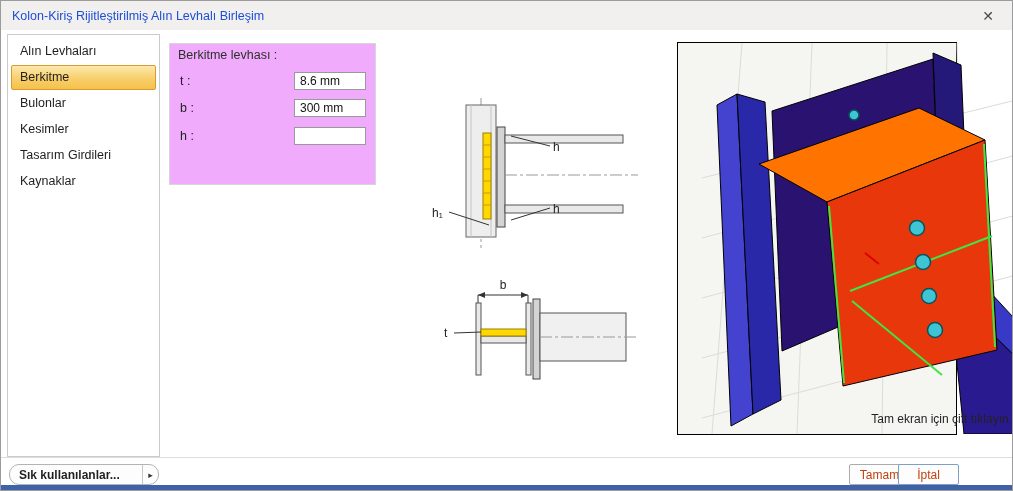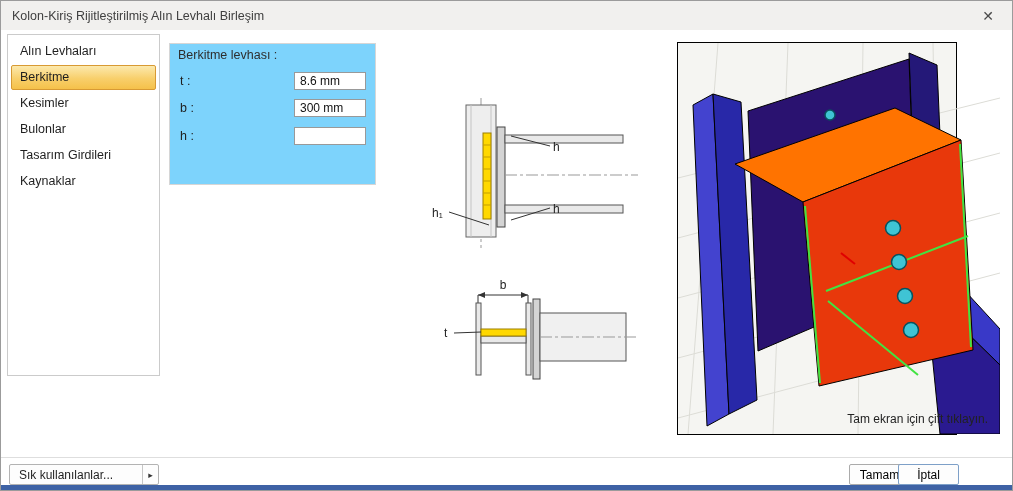--- a/index.html
+++ b/index.html
@@ -14,108 +14,108 @@
     background: #ffffff;
     border: 1px solid #9b9b9b;
     overflow: hidden;
   }
   .titlebar {
     position: absolute; left: 0; top: 0; right: 0; height: 29px;
     background: #f1f0ee;
     display: flex; align-items: center;
     padding: 0 11px;
   }
-  .titlebar .title { font-size: 12.5px; color: #404040; }
+  .titlebar .title { font-size: 12.5px; color: #1d4ed8; }
   .close-btn {
     margin-left: auto; font-size: 14px; color: #4a4a4a;
     padding: 2px 7px; cursor: default; background: none; border: none;
     font-family: inherit;
   }
   .sidebar {
     position: absolute; left: 6px; top: 33px;
-    width: 153px; height: 342px;
+    width: 153px; height: 423px;
     border: 1px solid #cbcbcb; background: #fff;
     padding-top: 3px;
   }
   .side-item {
     height: 25px; line-height: 23px;
     margin: 1px 3px; padding-left: 8px;
     font-size: 12.5px; color: #1f1f1f;
     border: 1px solid transparent; border-radius: 2px;
   }
   .side-item.selected {
     background: linear-gradient(#fce9ad, #f8cf6b 55%, #f5c14a);
     border-color: #d89a33;
   }
   .groupbox {
     position: absolute; left: 168px; top: 42px;
     width: 207px; height: 142px;
-    border: 1px solid #d6d6d6; background: #7dd3fc;
+    border: 1px solid #d6d6d6; background: #f0abfc;
   }
   .group-title { position: absolute; left: 8px; top: 4px; font-size: 12.5px; color: #2e2e2e; }
   .field-row {
     position: absolute; left: 10px; right: 9px; height: 21px;
     display: flex; align-items: center; justify-content: space-between;
   }
   .field-label { font-size: 12.5px; color: #1f1f1f; }
   .field-input {
     width: 72px; height: 18px;
     border: 1px solid #999999; background: #fff;
     font-size: 12px; color: #111; padding: 0 5px;
     font-family: inherit;
   }
   .drawing {
     position: absolute; left: 385px; top: 40px;
     width: 280px; height: 395px; background: #fff;
   }
   .viewer {
     position: absolute; left: 676px; top: 41px;
     width: 280px; height: 393px;
-    border: 1px solid #000; background: #f5f5f2;
+    border: 1px solid #000; background: #f5f5f2; padding-left: 24px;
   }
   .hsep { position: absolute; left: 0; right: 0; top: 456px; border-top: 1px solid #dedede; }
   .fav-btn {
     position: absolute; left: 8px; top: 463px; width: 150px; height: 21px;
-    border: 1px solid #b3b3b3; border-radius: 2px; background: #fdfdfd;
+    border: 1px solid #b3b3b3; border-radius: 10px; background: #fdfdfd;
     display: flex; align-items: center; padding: 0;
-    font-size: 12px; color: #1f1f1f; font-family: inherit;
+    font-size: 12px; color: #1f1f1f; font-family: inherit; font-weight: bold;
   }
   .fav-label { flex: 1; text-align: left; padding-left: 9px; }
   .fav-arrow {
     width: 16px; height: 100%;
     border-left: 1px solid #c6c6c6;
     display: flex; align-items: center; justify-content: center;
     font-size: 9px; color: #333;
   }
   .btn {
     position: absolute; top: 463px; width: 61px; height: 21px;
     border: 1px solid #ababab; border-radius: 2px; background: #fdfdfd;
-    font-size: 12px; color: #000000; text-align: center; padding: 0;
+    font-size: 12px; color: #c2410c; text-align: center; padding: 0;
     font-family: inherit;
   }
   .btn.ok { left: 848px; }
   .btn.cancel { left: 897px; border-color: #7ea0c8; }
   .bottom-edge { position: absolute; left: 0; bottom: 0; width: 100%; height: 5px; background: #3e62a5; }
   svg text { font-family: "Liberation Sans", "DejaVu Sans", sans-serif; font-size: 12px; fill: #222; }
 </style>
 </head>
 <body>
 
 <div class="dialog">
 
   <div class="titlebar">
     <span class="title">Kolon-Kiriş Rijitleştirilmiş Alın Levhalı Birleşim</span>
     <button class="close-btn">✕</button>
   </div>
 
   <div class="sidebar">
     <div class="side-item">Alın Levhaları</div>
     <div class="side-item selected">Berkitme</div>
+    <div class="side-item">Bulonlar</div>
     <div class="side-item">Kesimler</div>
-    <div class="side-item">Bulonlar</div>
     <div class="side-item">Tasarım Girdileri</div>
     <div class="side-item">Kaynaklar</div>
   </div>
 
   <div class="groupbox">
     <div class="group-title">Berkitme levhası :</div>
     <div class="field-row" style="top:26px">
       <span class="field-label">t :</span>
       <input class="field-input" value="8.6 mm" style="">
     </div>

